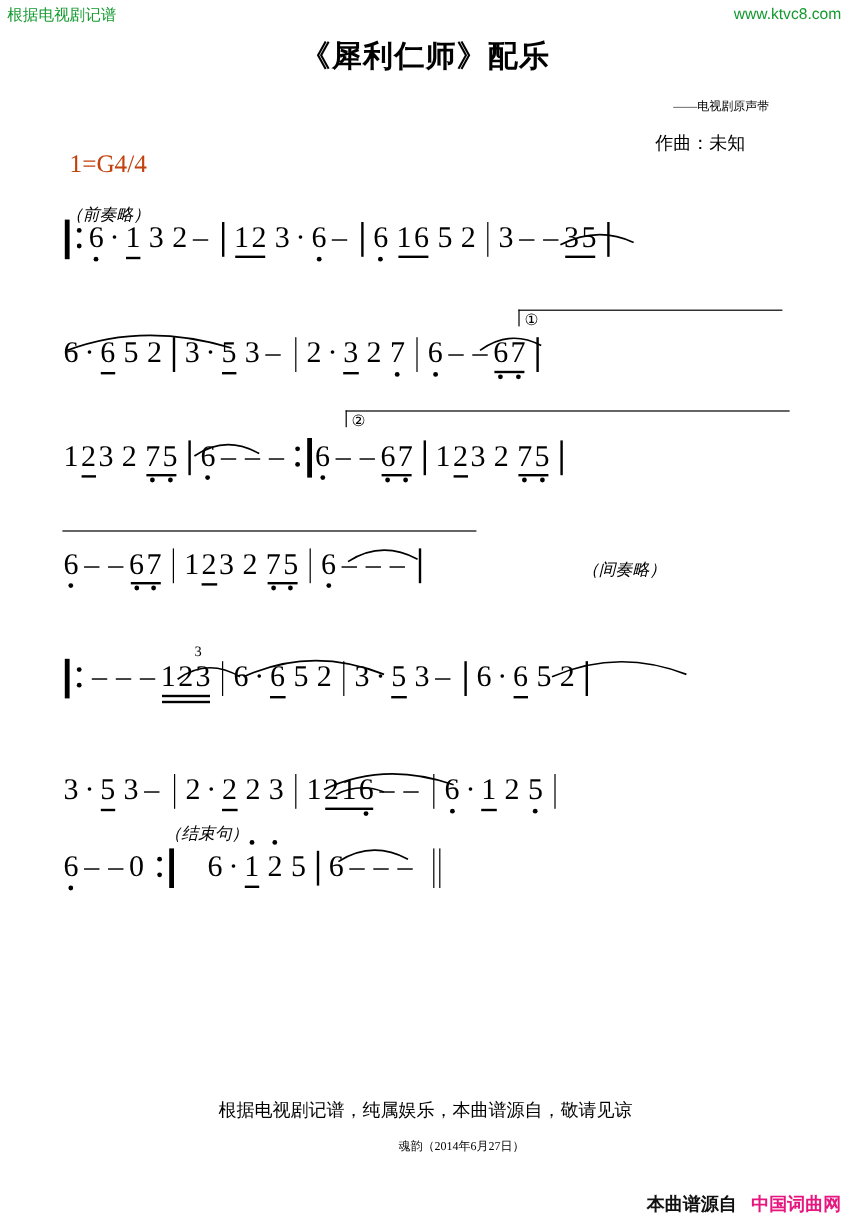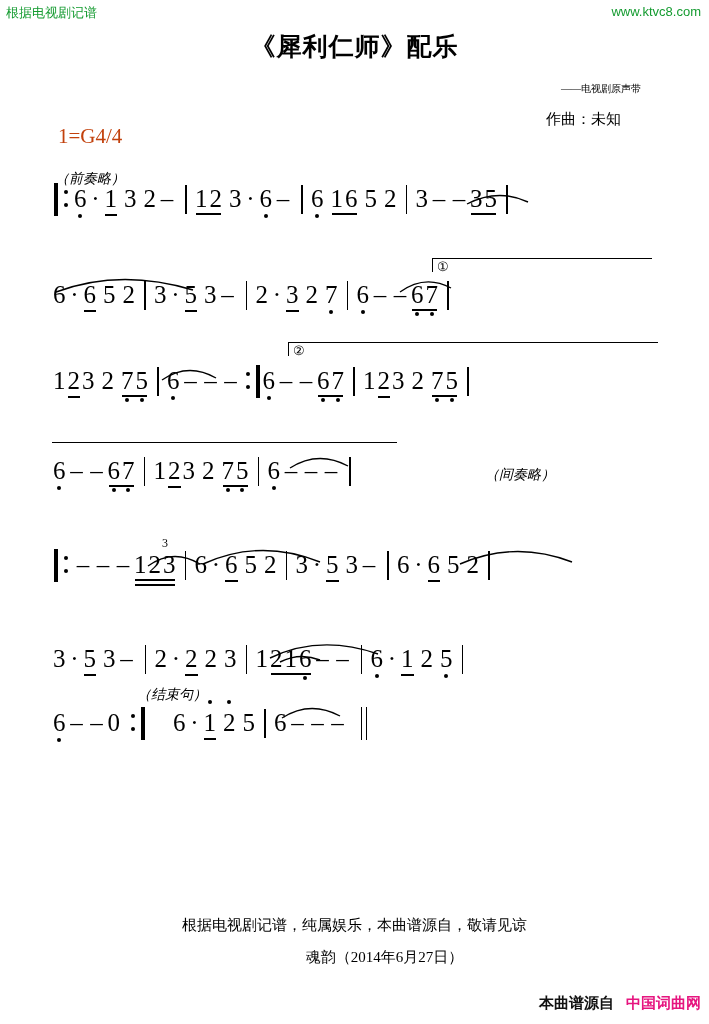--- a/index.html
+++ b/index.html
@@ -309,21 +309,21 @@
     top: 916px;
     text-align: center;
     font-size: 15px;
     color: #000;
   }
   .foot-sign {
     position: absolute;
     left: 0; right: 0;
     top: 948px;
     text-align: center;
-    font-size: 15px;
+    font-size: 10px;
     color: #000;
     padding-left: 60px;
     box-sizing: border-box;
   }
   .foot-brand {
     position: absolute;
     right: 8px;
     top: 994px;
     font-family: Liberation Serif, serif;
     font-size: 15px;

